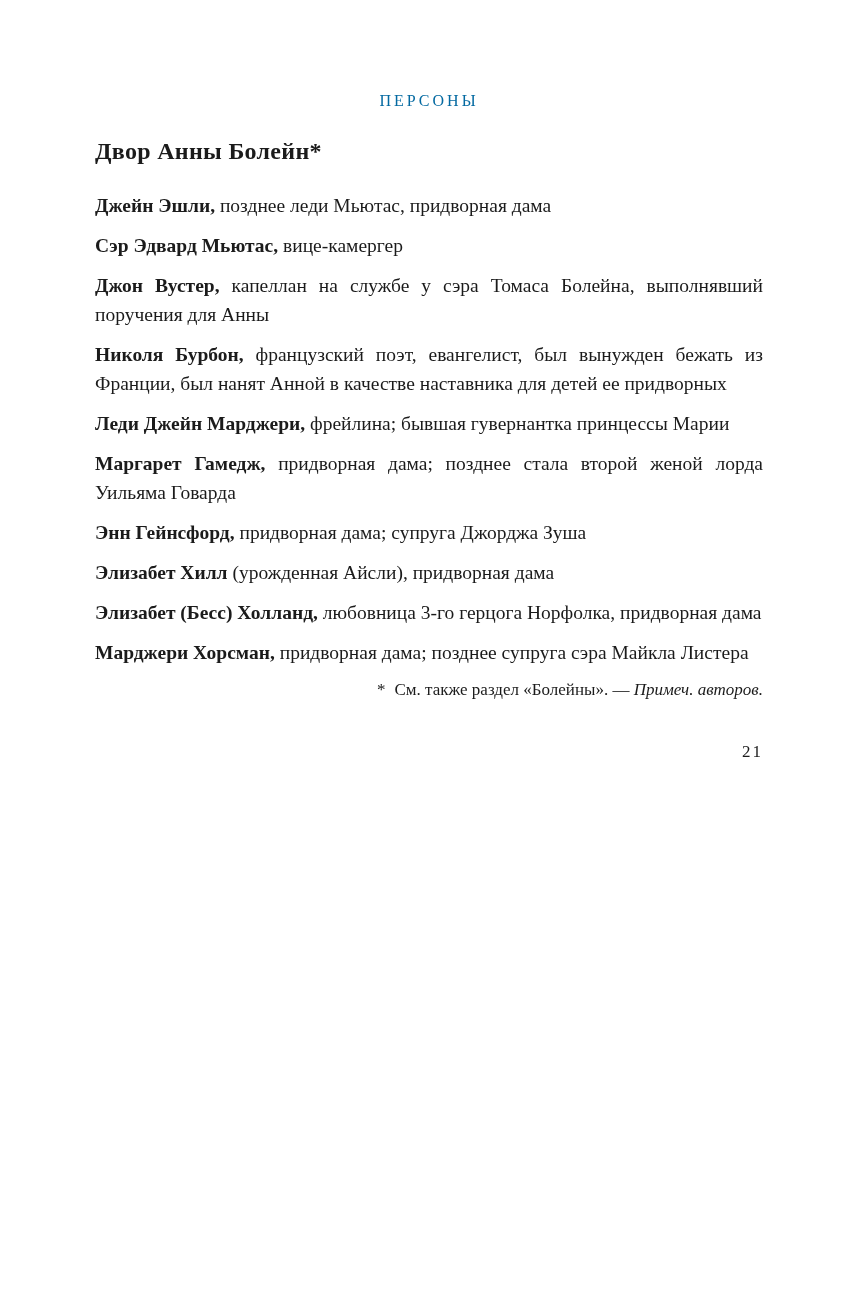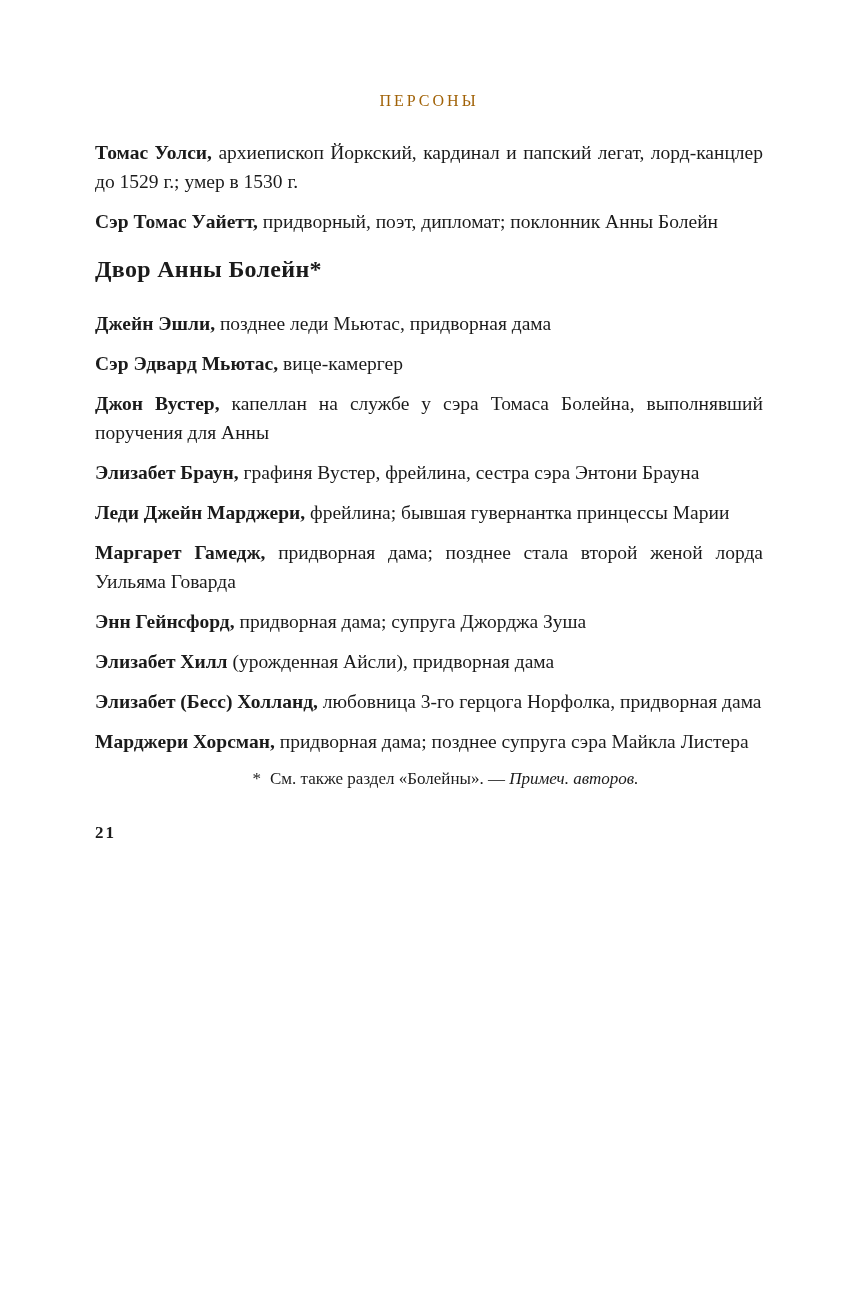--- a/index.html
+++ b/index.html
@@ -16,21 +16,21 @@
     width: 856px;
     height: 1299px;
     background: #ffffff;
     padding: 92px 93px 0 95px;
     overflow: hidden;
   }
   .running-head {
     text-align: center;
     font-size: 16px;
     letter-spacing: 3px;
-    color: #a16207;
+    color: #0369a1;
     margin-bottom: 28px;
   }
   .entry {
     font-size: 19.5px;
     line-height: 29px;
     text-align: justify;
     margin-bottom: 11px;
   }
   .entry b { font-weight: bold; }
   .section-title {
@@ -38,51 +38,47 @@
     font-size: 24px;
     font-weight: bold;
     margin: 20px 0 26px 0;
     letter-spacing: 0.3px;
   }
   .footnote {
     font-size: 17px;
     line-height: 24px;
     padding-left: 33px;
     margin-top: 4px;
-    text-align: center;
+    text-align: right;
   }
   .fn-marker { margin-right: 9px; }
   .footnote i { font-style: italic; }
   .page-number {
-    text-align: left;
+    text-align: right;
     font-size: 17px;
-    font-weight: bold;
+    font-weight: normal;
     letter-spacing: 2px;
-    margin-top: 32px;
+    margin-top: 40px;
   }
 </style>
 </head>
 <body>
 
 <div class="page">
 
   <div class="running-head">ПЕРСОНЫ</div>
 
-  <div>
-    <p class="entry"><b>Томас Уолси,</b> <span>архиепископ Йоркский, кардинал и папский легат, лорд-канцлер до 1529 г.; умер в 1530 г.</span></p>
-    <p class="entry"><b>Сэр Томас Уайетт,</b> <span>придворный, поэт, дипломат; поклонник Анны Болейн</span></p>
-  </div>
 
   <h2 class="section-title">Двор Анны Болейн*</h2>
 
   <div>
     <p class="entry"><b>Джейн Эшли,</b> <span>позднее леди Мьютас, придворная дама</span></p>
     <p class="entry"><b>Сэр Эдвард Мьютас,</b> <span>вице-камергер</span></p>
     <p class="entry"><b>Джон Вустер,</b> <span>капеллан на службе у сэра Томаса Болейна, выполнявший поручения для Анны</span></p>
-    <p class="entry"><b>Элизабет Браун,</b> <span>графиня Вустер, фрейлина, сестра сэра Энтони Брауна</span></p>
+    <p class="entry"><b>Николя Бурбон,</b> <span>французский поэт, евангелист, был вынужден бежать из Франции, был нанят Анной в качестве наставника для детей ее придворных</span></p>
     <p class="entry"><b>Леди Джейн Марджери,</b> <span>фрейлина; бывшая гувернантка принцессы Марии</span></p>
     <p class="entry"><b>Маргарет Гамедж,</b> <span>придворная дама; позднее стала второй женой лорда Уильяма Говарда</span></p>
     <p class="entry"><b>Энн Гейнсфорд,</b> <span>придворная дама; супруга Джорджа Зуша</span></p>
     <p class="entry"><b>Элизабет Хилл</b> <span>(урожденная Айсли), придворная дама</span></p>
     <p class="entry"><b>Элизабет (Бесс) Холланд,</b> <span>любовница 3-го герцога Норфолка, придворная дама</span></p>
     <p class="entry"><b>Марджери Хорсман,</b> <span>придворная дама; позднее супруга сэра Майкла Листера</span></p>
   </div>
 
   <p class="footnote"><span class="fn-marker">*</span><span>См. также раздел «Болейны». —</span> <i>Примеч. авторов.</i></p>
 

